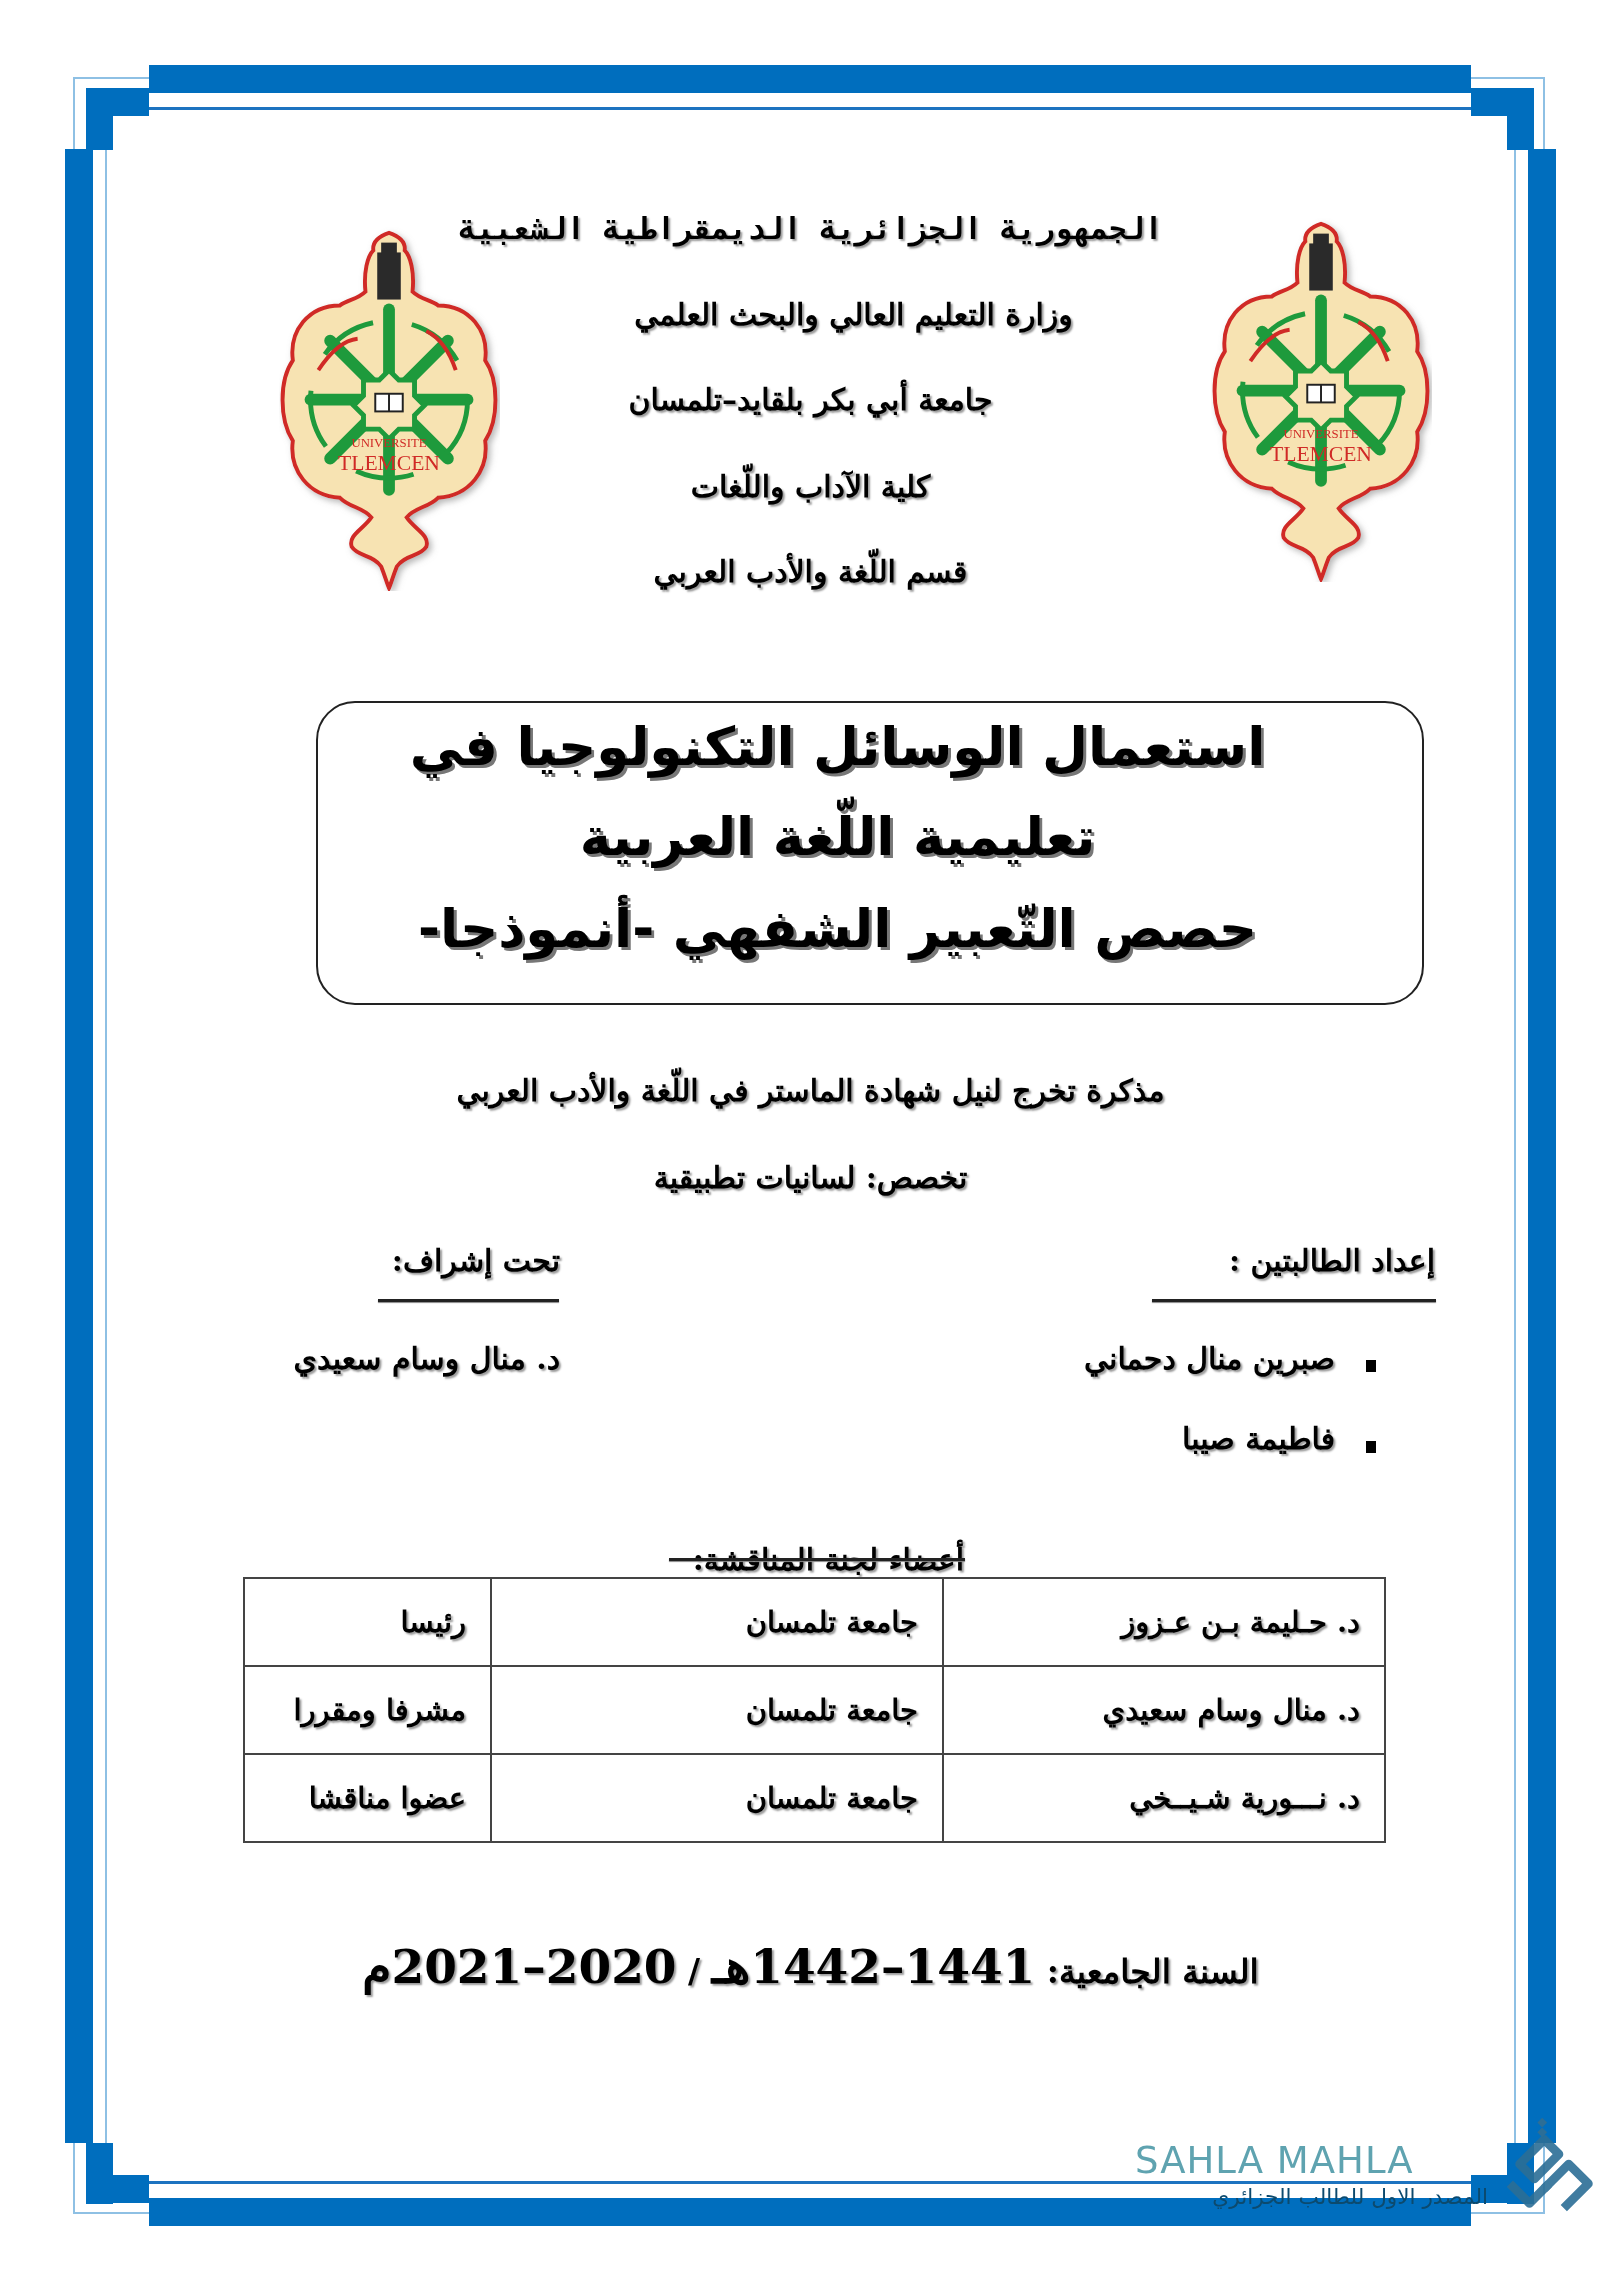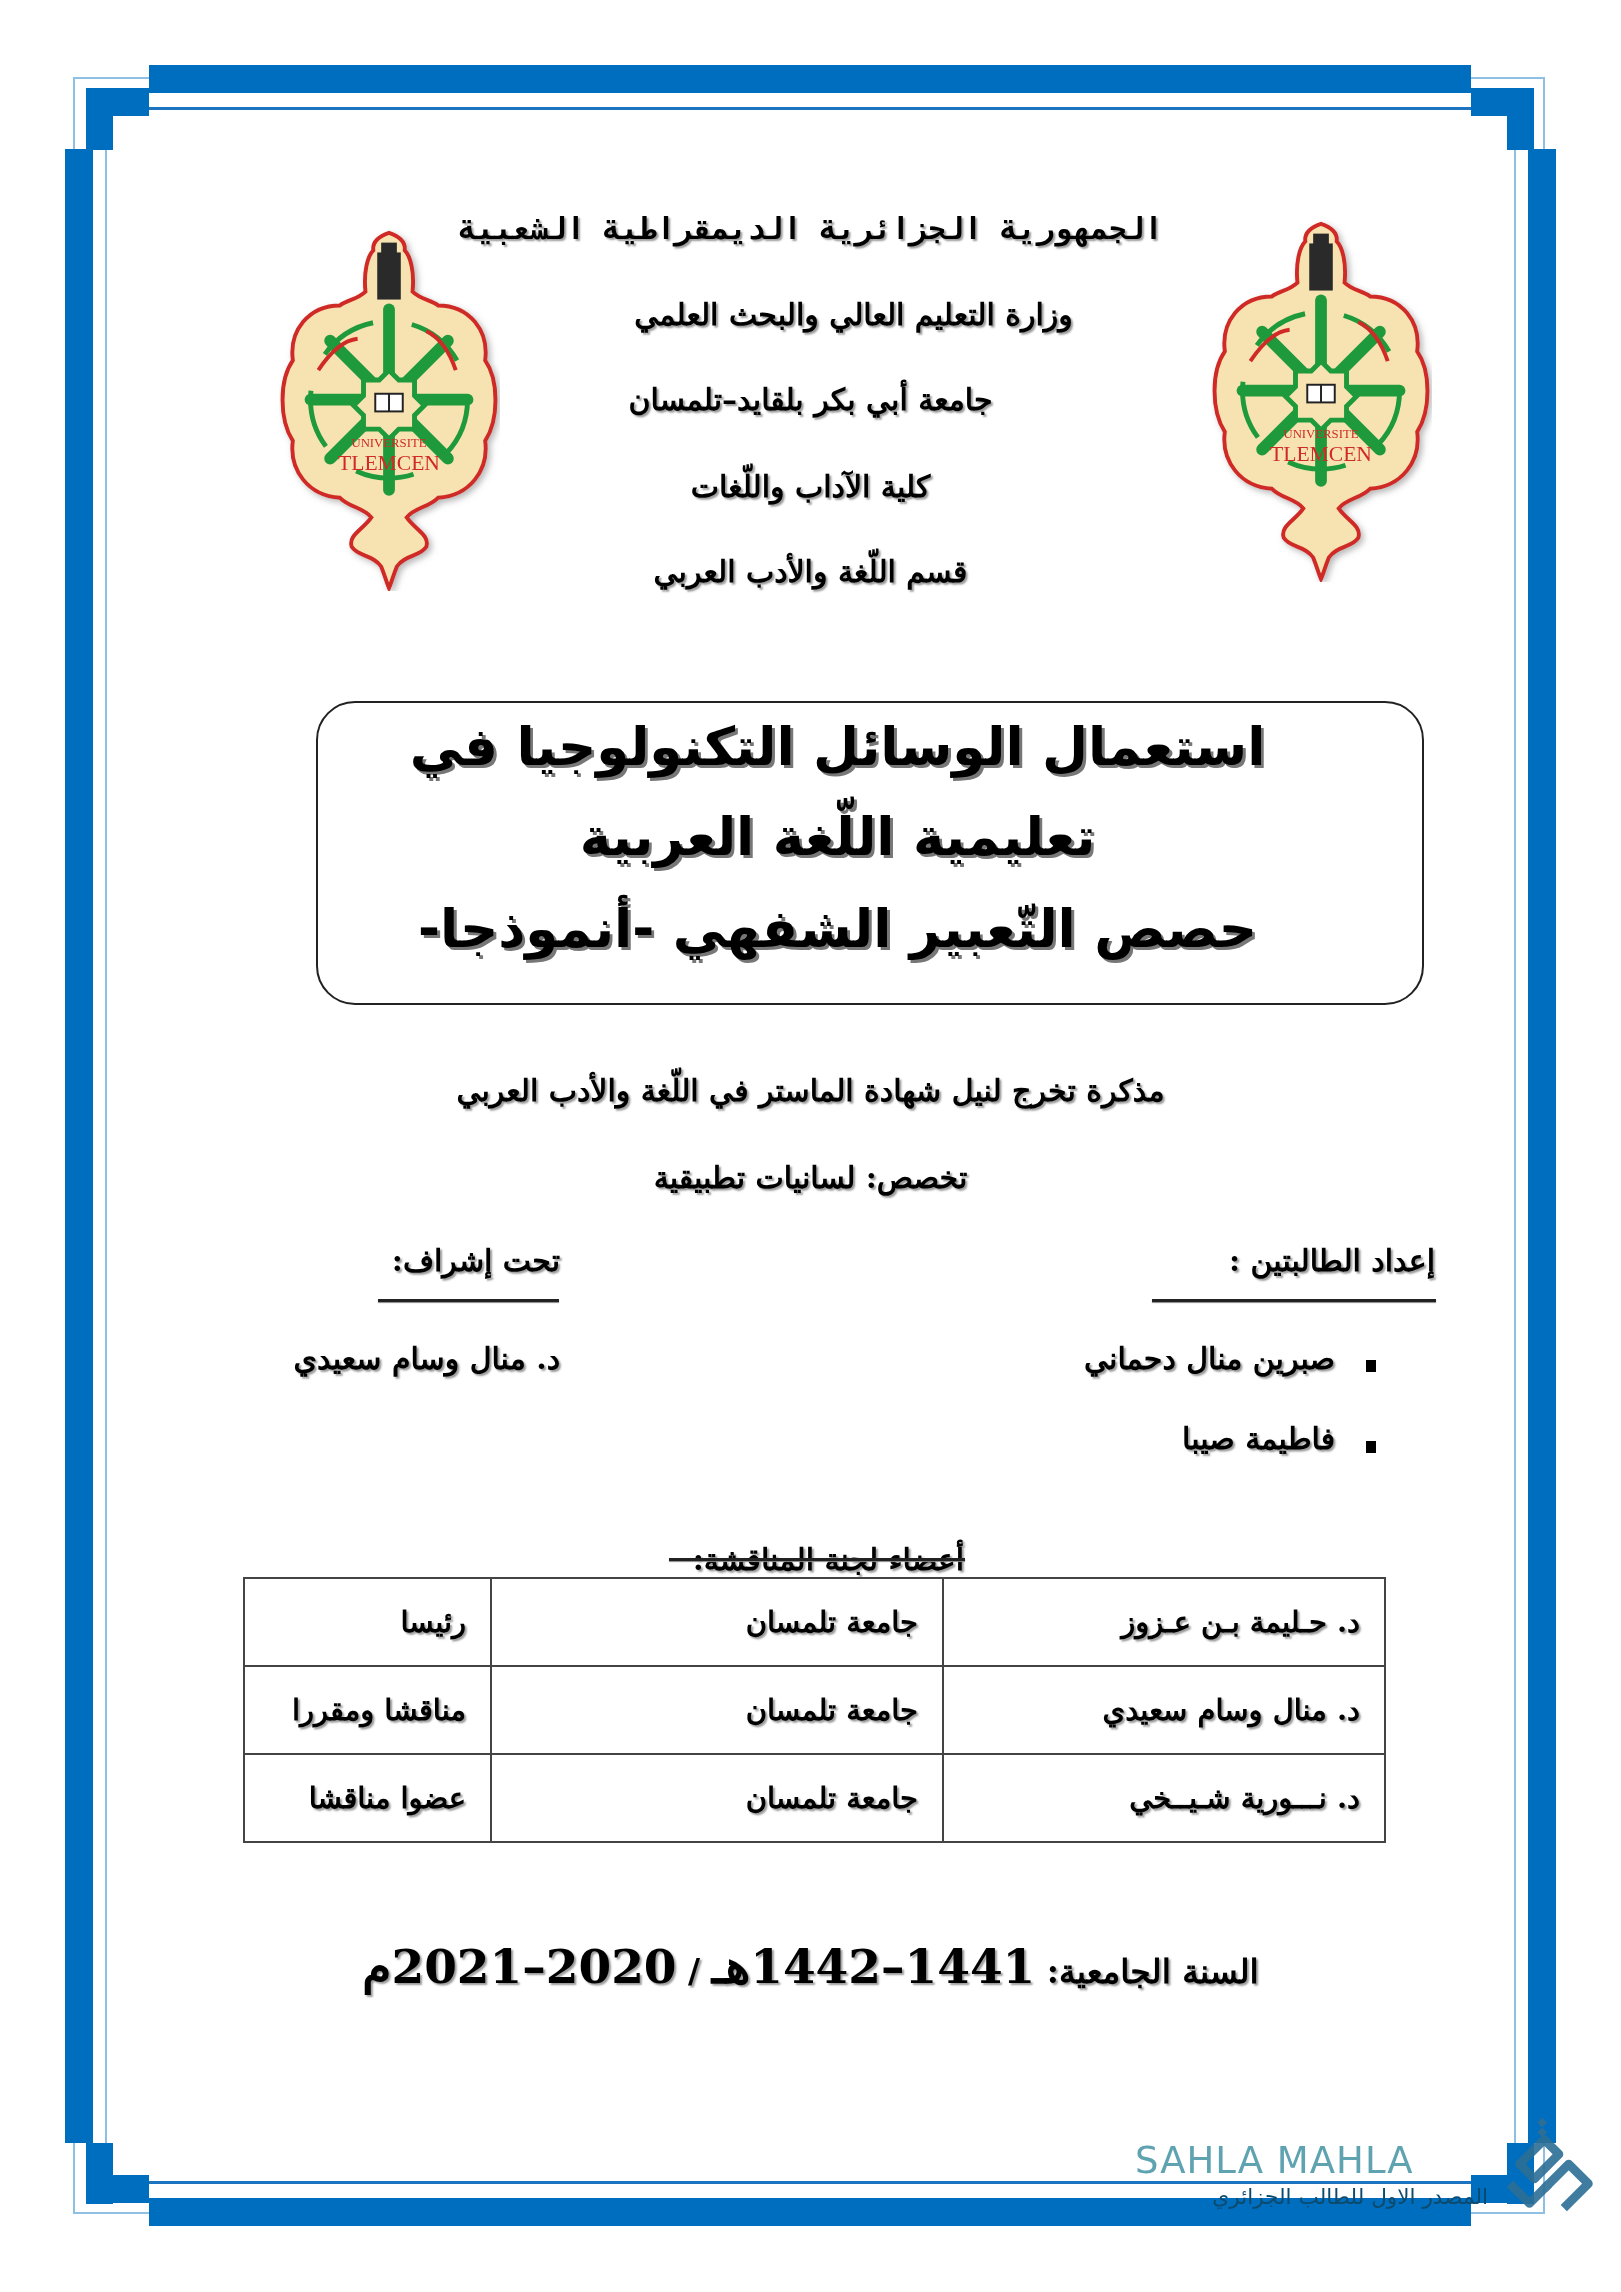--- a/index.html
+++ b/index.html
@@ -157,21 +157,21 @@
 <table class="jury">
   <tbody>
       <tr>
     <td style="width:392px;">د. حـليمة بـن عـزوز</td>
     <td style="width:402px;">جامعة تلمسان</td>
     <td>رئيسا</td>
   </tr>
   <tr>
     <td>د. منال وسام سعيدي</td>
     <td>جامعة تلمسان</td>
-    <td>مناقشا ومقررا</td>
+    <td>مشرفا ومقررا</td>
   </tr>
   <tr>
     <td>د. نـــورية شـيــخي</td>
     <td>جامعة تلمسان</td>
     <td>عضوا مناقشا</td>
   </tr>
 </tbody>
   </table>
 
 <div class="year" style="top:1939px;">

